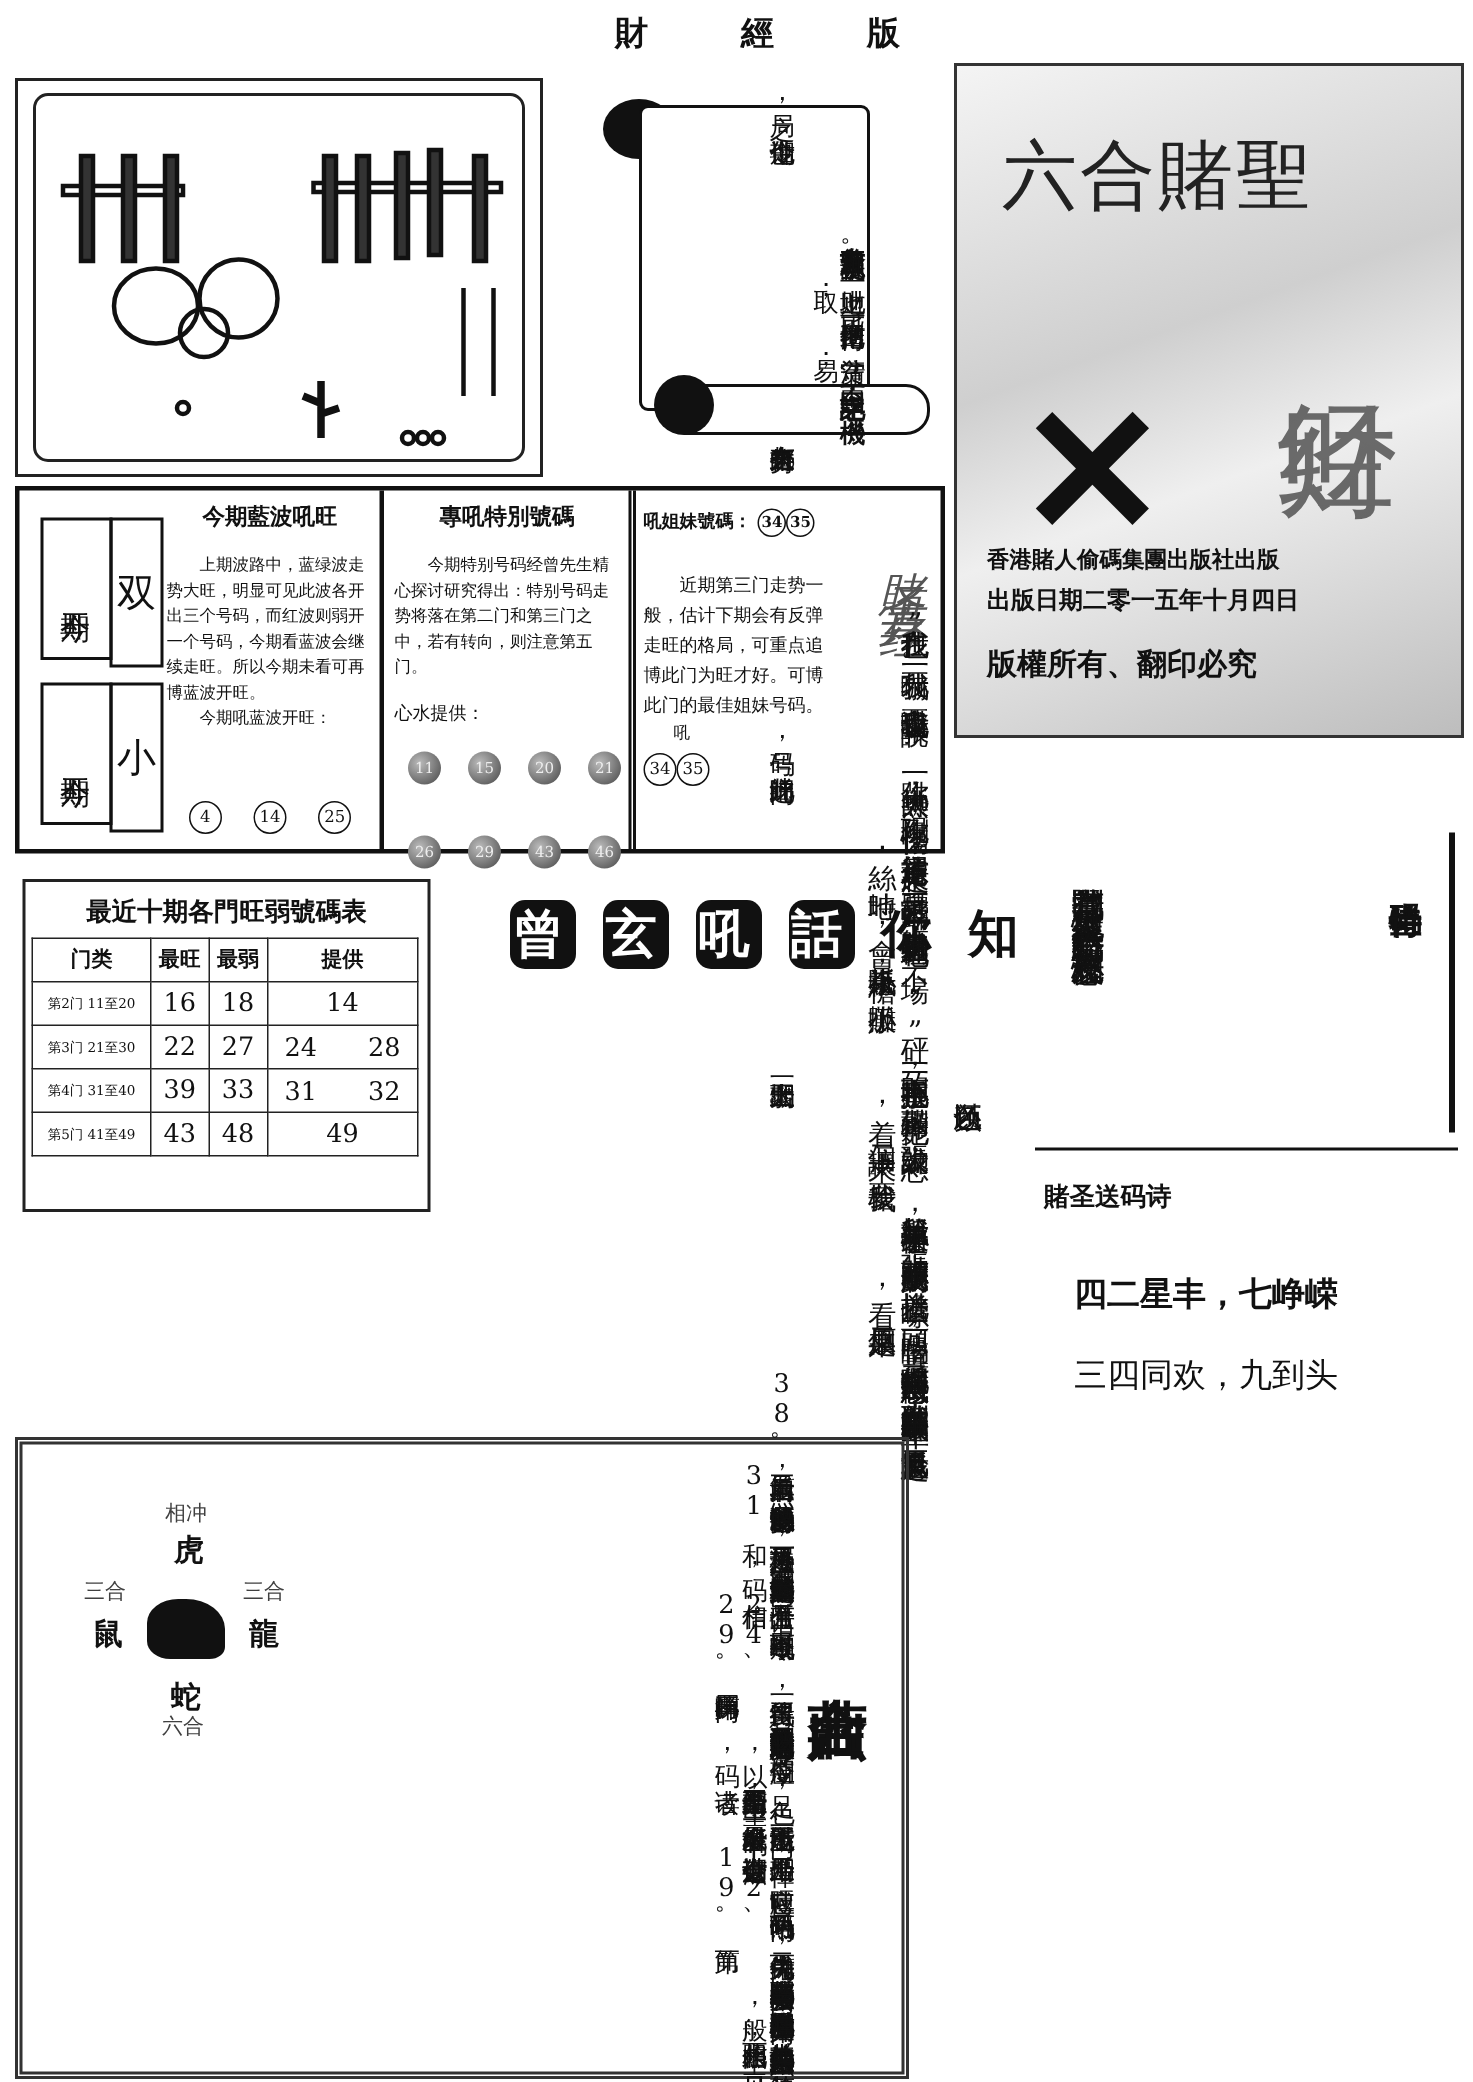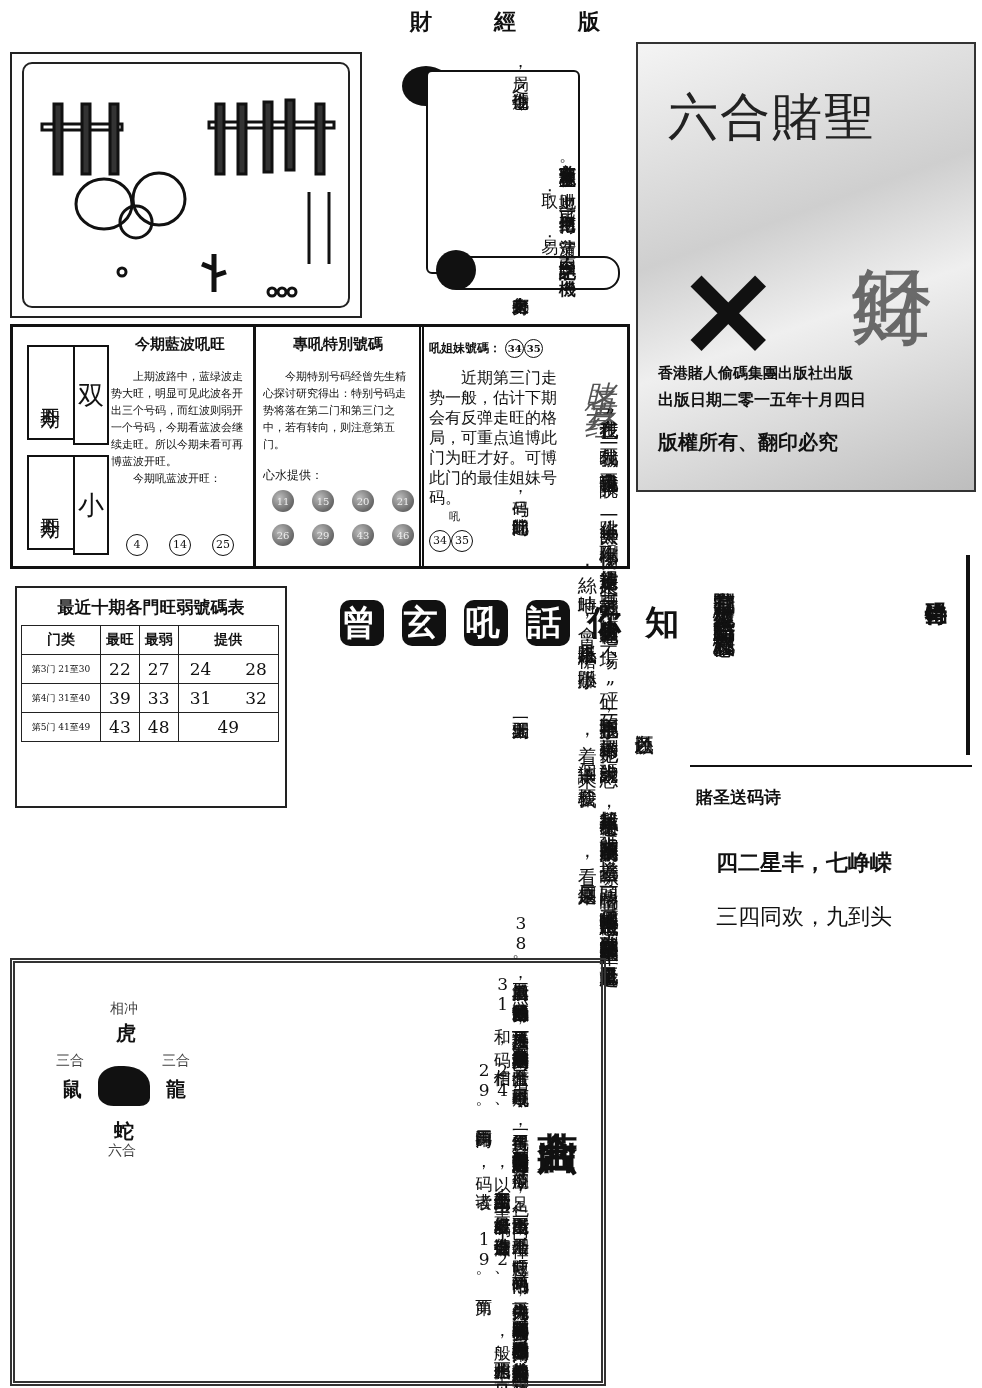--- a/index.html
+++ b/index.html
@@ -27,21 +27,21 @@
   #cover .pub{position:absolute;left:20px;top:320px;font-size:15px;font-weight:bold;}
   #cover .date{position:absolute;left:20px;top:346px;font-size:16px;font-weight:bold;}
   #cover .copy{position:absolute;left:20px;top:385px;font-size:20px;font-weight:bold;}
   
   #row2{left:10px;top:324px;width:620px;height:245px;border:3px solid #111;box-sizing:border-box;}
   .kaitag{position:absolute;width:48px;height:95px;border:2px solid #111;box-sizing:border-box;font-size:20px;display:flex;align-items:center;justify-content:center;}
   .kaival{position:absolute;width:36px;height:100px;border:2px solid #111;box-sizing:border-box;font-size:26px;display:flex;align-items:center;justify-content:center;}
   .panel-title{font-size:15px;font-weight:bold;text-align:center;}
   .body-text{font-size:11px;line-height:17px;}
   .num-circ{display:inline-flex;width:20px;height:20px;border:1.5px solid #111;border-radius:50%;align-items:center;justify-content:center;font-size:11px;margin:0 8px;}
-  .ball{display:inline-flex;width:22px;height:22px;border-radius:50%;background:radial-gradient(circle at 35% 35%,#bbb,#444);color:#eee;font-size:10px;align-items:center;justify-content:center;margin:6px 9px;}
+  .ball{display:inline-flex;width:22px;height:22px;border-radius:50%;background:radial-gradient(circle at 35% 35%,#bbb,#444);color:#eee;font-size:10px;align-items:center;justify-content:center;margin:17px 9px;}
   
   #tbl{left:15px;top:586px;width:268px;height:218px;border:2px solid #222;}
   #tbl h3{margin:8px 0 6px;text-align:center;font-size:17px;font-weight:bold;}
   #tbl table{width:258px;margin:0 4px;border-collapse:collapse;}
   #tbl td,#tbl th{border:1.5px solid #222;text-align:center;font-size:17px;height:26px;font-weight:normal;}
   #tbl th{font-size:14px;font-weight:bold;}
   #tbl td.door{font-size:9px;width:76px;}
   
   #story-title{left:340px;top:600px;font-size:34px;font-weight:bold;letter-spacing:6px;}
   #story-title .blk{display:inline-block;background:#111;color:#fff;border-radius:10px;padding:0 2px;}
@@ -155,39 +155,45 @@
       <span class="ball">11</span><span class="ball">15</span><span class="ball">20</span><span class="ball">21</span><span class="ball">26</span><span class="ball">29</span><span class="ball">43</span><span class="ball">46</span>
     </div>
   </div>
   <div class="abs" style="left:406px;top:0;width:5px;height:239px;border-left:2px solid #111;border-right:2px solid #111;box-sizing:border-box"></div>
 
   <div class="abs" style="left:416px;top:12px;width:130px">
     <div style="font-size:12px;font-weight:bold">
       <span>吼姐妹號碼：</span>
       <span class="num-circ" style="margin:0;width:17px;height:17px;font-size:10px">34</span><span class="num-circ" style="margin:0;width:17px;height:17px;font-size:10px">35</span>
     </div>
-    <div class="body-text" style="margin-top:10px;text-indent:2em;font-size:16px;line-height:20px">近期第三门走势一般，估计下期会有反弹走旺的格局，可重点追博此门为旺才好。可博此门的最佳姐妹号码。</div>
+    <div class="body-text" style="margin-top:22px;text-indent:2em;font-size:12px;line-height:20px">近期第三门走势一般，估计下期会有反弹走旺的格局，可重点追博此门为旺才好。可博此门的最佳姐妹号码。</div>
     <div class="body-text" style="margin-left:20px">吼</div>
     <div style="margin-top:4px">
       <span class="num-circ" style="margin:0">34</span><span class="num-circ" style="margin:0">35</span>
     </div>
   </div>
   <div class="abs vert" style="left:566px;top:30px;font-size:30px;color:#555;font-style:italic;letter-spacing:10px">賭圣真经</div>
 </div>
 
 <div id="tbl" class="abs">
   <h3 class="sans">最近十期各門旺弱號碼表</h3>
   <table>
     <tbody>
         <tr>
       <th>门类</th>
       <th>最旺</th>
       <th>最弱</th>
       <th>提供</th>
     </tr>
+    <tr>
+          <td class="door">第2门 11至20</td>
+          <td>16</td>
+          <td>18</td>
+          <td>14</td>
+        </tr>
     <tr>
           <td class="door">第3门 21至30</td>
           <td>22</td>
           <td>27</td>
           <td>24　　28</td>
         </tr>
     <tr>
           <td class="door">第4门 31至40</td>
           <td>39</td>
           <td>33</td>

